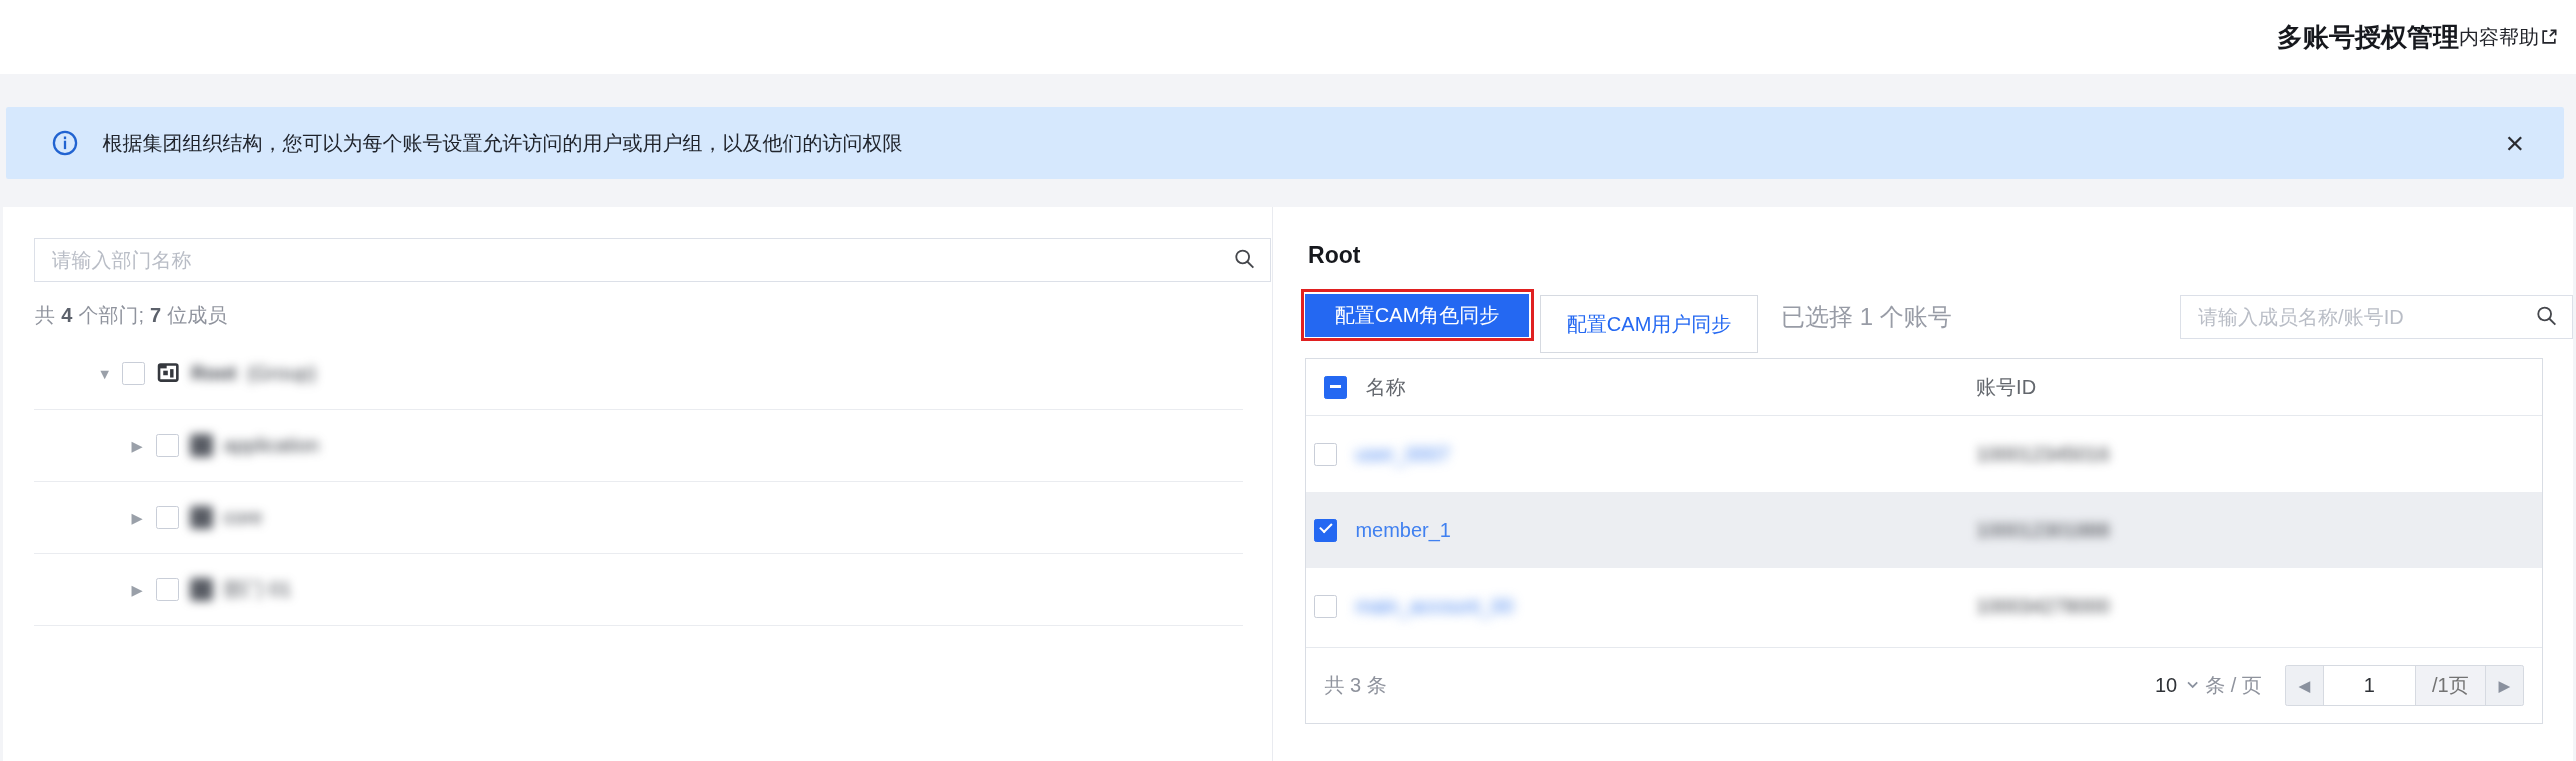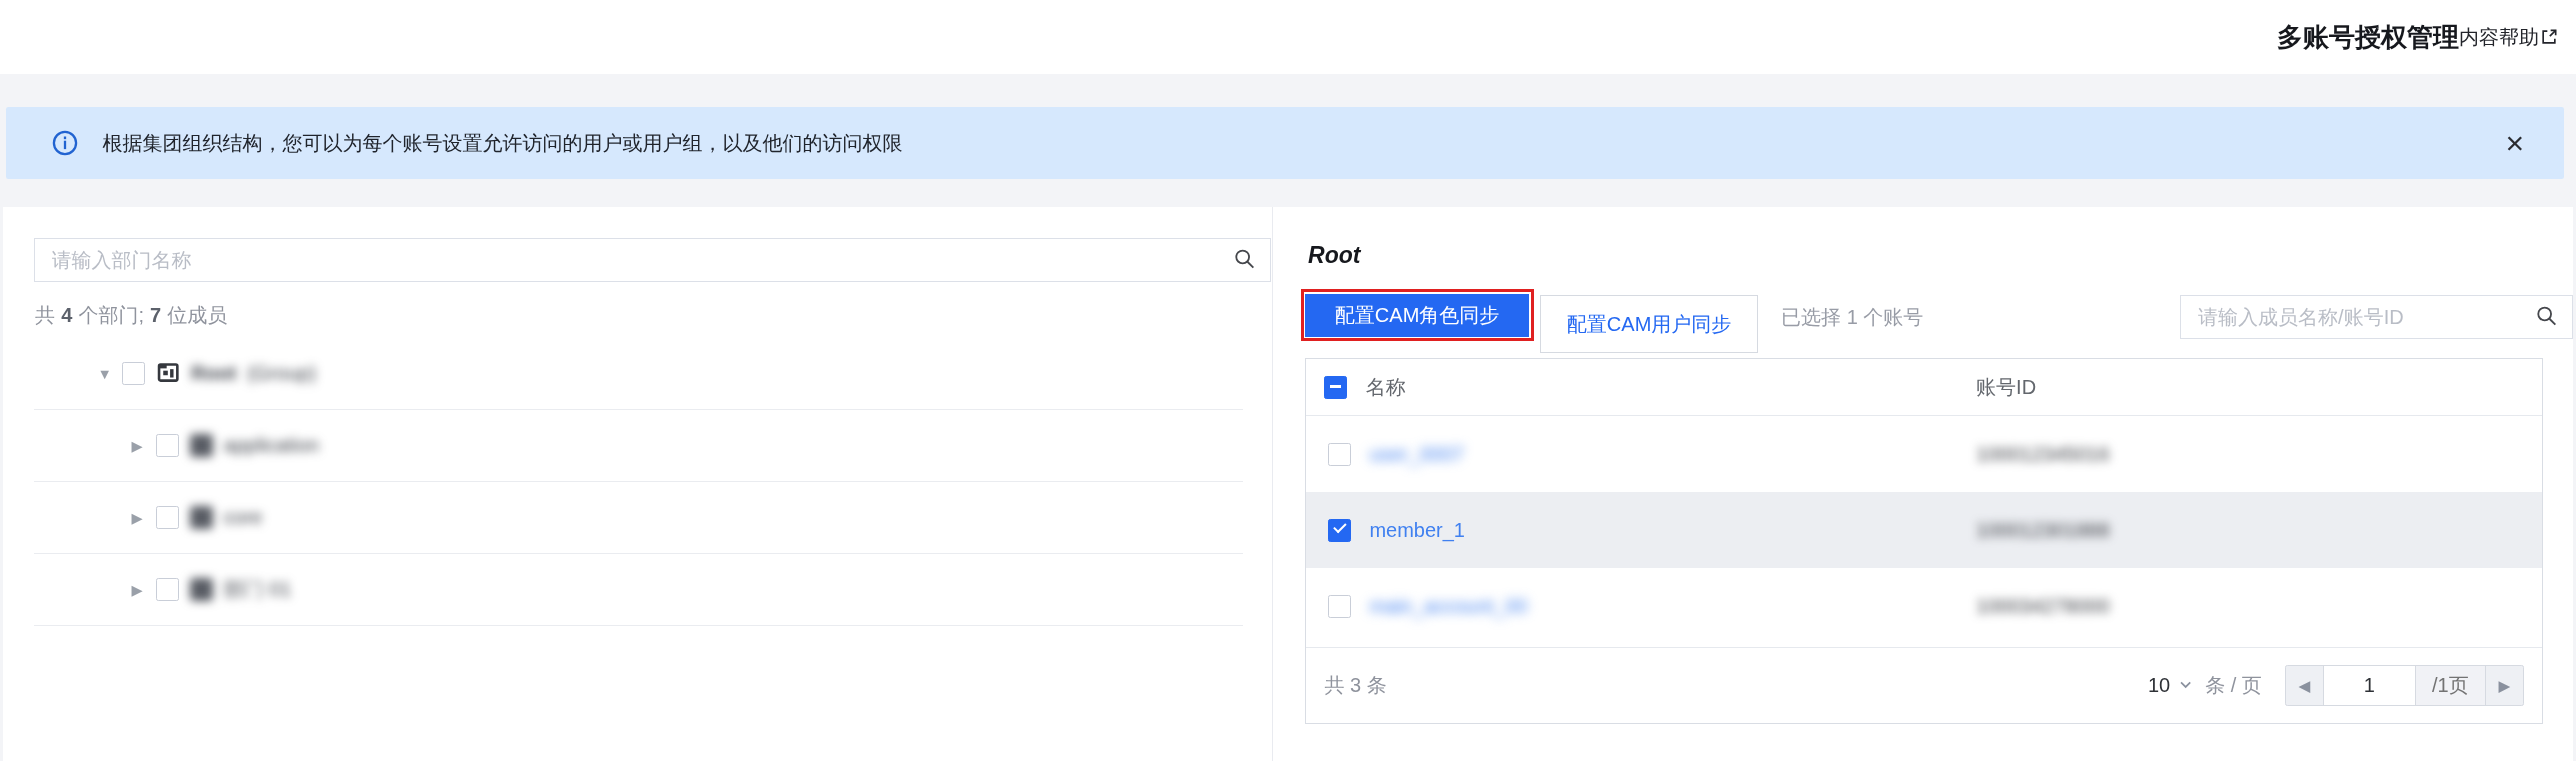--- a/index.html
+++ b/index.html
@@ -46,50 +46,50 @@
         border-left:2.3px solid #fff; border-bottom:2.3px solid #fff; transform:rotate(-45deg); }
   .cb.indet::after { content:""; position:absolute; left:4.6px; top:8.4px; width:10.7px; height:3.1px; background:#fff; }
   .org-ic { flex:none; margin-right:10.7px; }
   .tree-label { display:flex; align-items:center; gap:10.7px; font-size:20px; color:#41454d; }
   .blur { filter:blur(4.6px); }
   .blur-soft { filter:blur(5.3px); }
   .blur-ic { width:23px; height:23px; border-radius:3.8px; background:#585c64; flex:none; }
 
   
   .right-pane { position:absolute; left:1270px; top:0; bottom:0; right:0; }
-  .rp-title { position:absolute; left:35px; top:35px; font-size:23px; font-weight:bold; color:#16181d;font-style:italic; }
+  .rp-title { position:absolute; left:35px; top:35px; font-size:23px; font-weight:bold; color:#16181d; }
   .red-wrap { position:absolute; left:27.5px; top:82px; border:3.8px solid var(--annotation,#e02020); padding:1.5px; background:#fff; }
   .btn-primary { display:block; width:224px; height:43px; background:var(--primary,#2468f2); color:#fff;
                  font-size:20px; border:none; cursor:pointer; font-family:inherit; }
   .btn-secondary { position:absolute; left:267px; top:88px; width:218px; height:58px; background:#fff;
                  color:var(--primary,#2468f2); border:1.5px solid #d6dae1; font-size:20px; cursor:pointer; font-family:inherit; }
   .sel-text { position:absolute; left:508px; top:88px; height:44px; display:flex; align-items:center;
-              font-size:20px; color:#989ca6; }
+              font-size:24px; color:#989ca6; }
   .member-search { left:885px; top:88px; width:393px; height:44px;margin-left:22px; }
 
   
   .mtable { position:absolute; left:32px; top:151px; width:1238px; height:366px;
             border:1.5px solid #d9dde4; background:#fff; }
   .thead { height:57px; display:flex; align-items:center; padding-left:18.3px;
            border-bottom:1.5px solid #e6e9ee; position:relative; font-size:20px; color:#63676d; }
   .thead .cb { margin-right:18.3px; }
   .col-id { position:absolute; left:670px; }
-  .mrow { height:76px; display:flex; align-items:center; padding-left:22px; position:relative; cursor:pointer; }
+  .mrow { height:76px; display:flex; align-items:center; padding-left:8px; position:relative; cursor:pointer; }
   .mrow.selected { background:var(--selected_row_bg,#eceef2); }
   .mrow .cb { margin-right:18.3px; }
   .mlink { font-size:20px; color:var(--link,#4080f0); text-decoration:none; cursor:pointer; }
   .acct { position:absolute; left:670px; font-size:20px; color:#3c3f45; }
 
   
   .pager { position:absolute; left:0; right:0; bottom:0; height:76px; border-top:1.5px solid #e6e9ee;
            display:flex; align-items:center; justify-content:space-between; padding:0 18.3px; }
   .total { font-size:20px; color:#8f939d; }
   .pager-right { display:flex; align-items:center; }
   .psize { display:flex; align-items:flex-end; gap:7.6px; font-size:20px; color:#2f3237; cursor:pointer; }
-  .unit { font-size:20px; color:#8f939d; margin-left:12px; }
+  .unit { font-size:20px; color:#8f939d; margin-left:5px; }
   .pgroup { display:flex; align-items:stretch; height:41px; margin-left:23px;
             border:1.5px solid #d6dae1; border-radius:2.3px; background:#eef0f4; }
   .pbtn { width:37px; display:flex; align-items:center; justify-content:center; font-size:15.3px;
           color:#8a919e; cursor:pointer; }
   .pcur { width:93px; background:#fff; border-left:1.5px solid #d6dae1; border-right:1.5px solid #d6dae1;
           display:flex; align-items:center; justify-content:center; font-size:20px; color:#2e3136; }
   .ptot { width:70px; background:#f1f2f6; border-right:1.5px solid #d6dae1;
           display:flex; align-items:center; justify-content:center; font-size:20px; color:#737373; }
 </style>
 </head>

